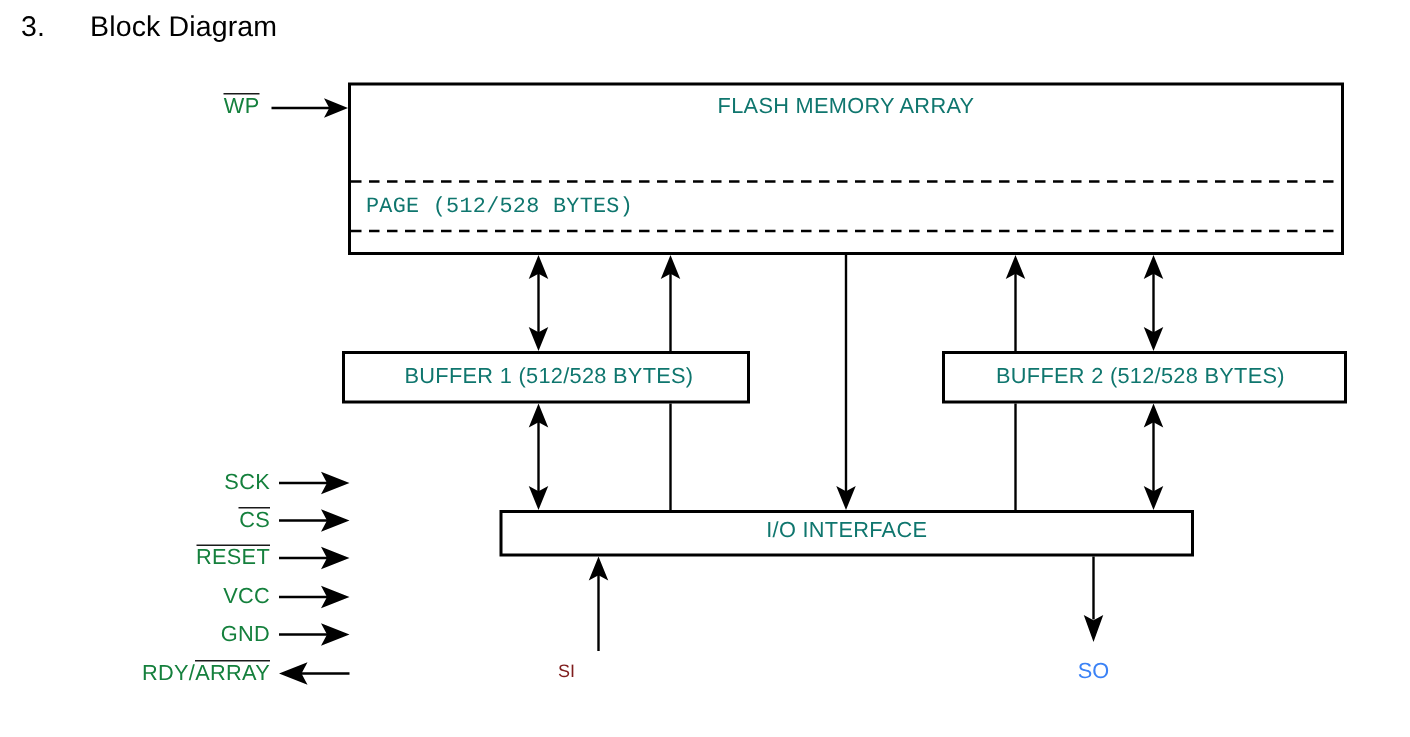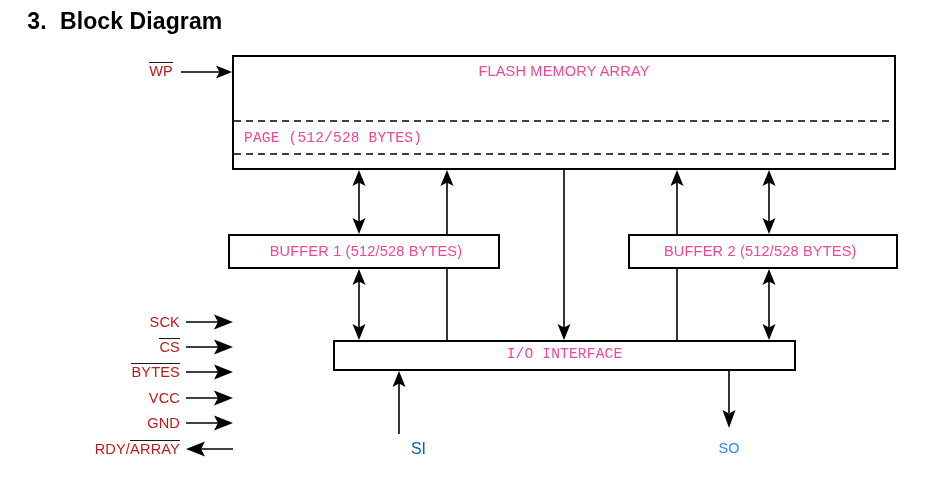--- a/index.html
+++ b/index.html
@@ -14,25 +14,24 @@
     font-family: "Liberation Sans", sans-serif;
     color: #000000;
     overflow: hidden;
   }
 
   
   #heading {
     position: absolute;
     left: 14px;
     top: 8px;
-    font-size: 23px;
-    font-weight: bold;
+    font-size: 19px;
+    font-weight: normal;
     letter-spacing: 0.1px;
     white-space: nowrap;
-    text-align: center;
   }
   #heading .num {
     display: inline-block;
     width: 46px;
   }
 
   
   #diagram {
     position: absolute;
     left: 0;
@@ -49,21 +48,21 @@
     position: absolute;
     border: 2.5px solid #000;
     box-sizing: border-box;
     background: transparent;
   }
   .box-label {
     position: absolute;
     font-size: 14.5px;
     letter-spacing: 0.2px;
     white-space: nowrap;
-    color: #ec4899;
+    color: #0f766e;
   }
 
   #flash-array {
     left: 232px;
     top: 55px;
     width: 664px;
     height: 115px;
   }
   #flash-label {
     left: 232px;
@@ -106,31 +105,30 @@
     left: 333px;
     top: 340px;
     width: 463px;
     height: 31px;
   }
   #io-label {
     left: 333px;
     top: 346px;
     width: 463px;
     text-align: center;
-    font-family: Liberation Mono, monospace;
   }
 
   
   .pin-label {
     position: absolute;
     font-size: 14.5px;
     letter-spacing: 0.2px;
     white-space: nowrap;
     text-align: right;
-    color: #b91c1c;
+    color: #15803d;
   }
   .ovl {
     position: relative;
     display: inline-block;
   }
   .ovl::before {
     content: "";
     position: absolute;
     left: 0;
     right: 0;
@@ -147,23 +145,23 @@
   .left-pin {
     left: 20px;
     width: 160px;
   }
 
   #si-label {
     position: absolute;
     left: 372px;
     top: 440px;
     width: 54px;
-    text-align: right;
-    font-size: 16px;
-    color: #0369a1;
+    text-align: left;
+    font-size: 12px;
+    color: #7f1d1d;
   }
   #so-label {
     position: absolute;
     left: 702px;
     top: 440px;
     width: 54px;
     text-align: center;
     font-size: 14.5px;
     color: #3b82f6;
   }
@@ -291,21 +289,21 @@
 
 <div class="pin-label left-pin" style="top:314px">
   <span>SCK</span>
 </div>
 
 <div class="pin-label left-pin" style="top:339px">
   <span class="ovl">CS</span>
 </div>
 
 <div class="pin-label left-pin" style="top:364px">
-  <span class="ovl">BYTES</span>
+  <span class="ovl">RESET</span>
 </div>
 
 <div class="pin-label left-pin" style="top:390px">
   <span>VCC</span>
 </div>
 
 <div class="pin-label left-pin" style="top:415px">
   <span>GND</span>
 </div>
 

